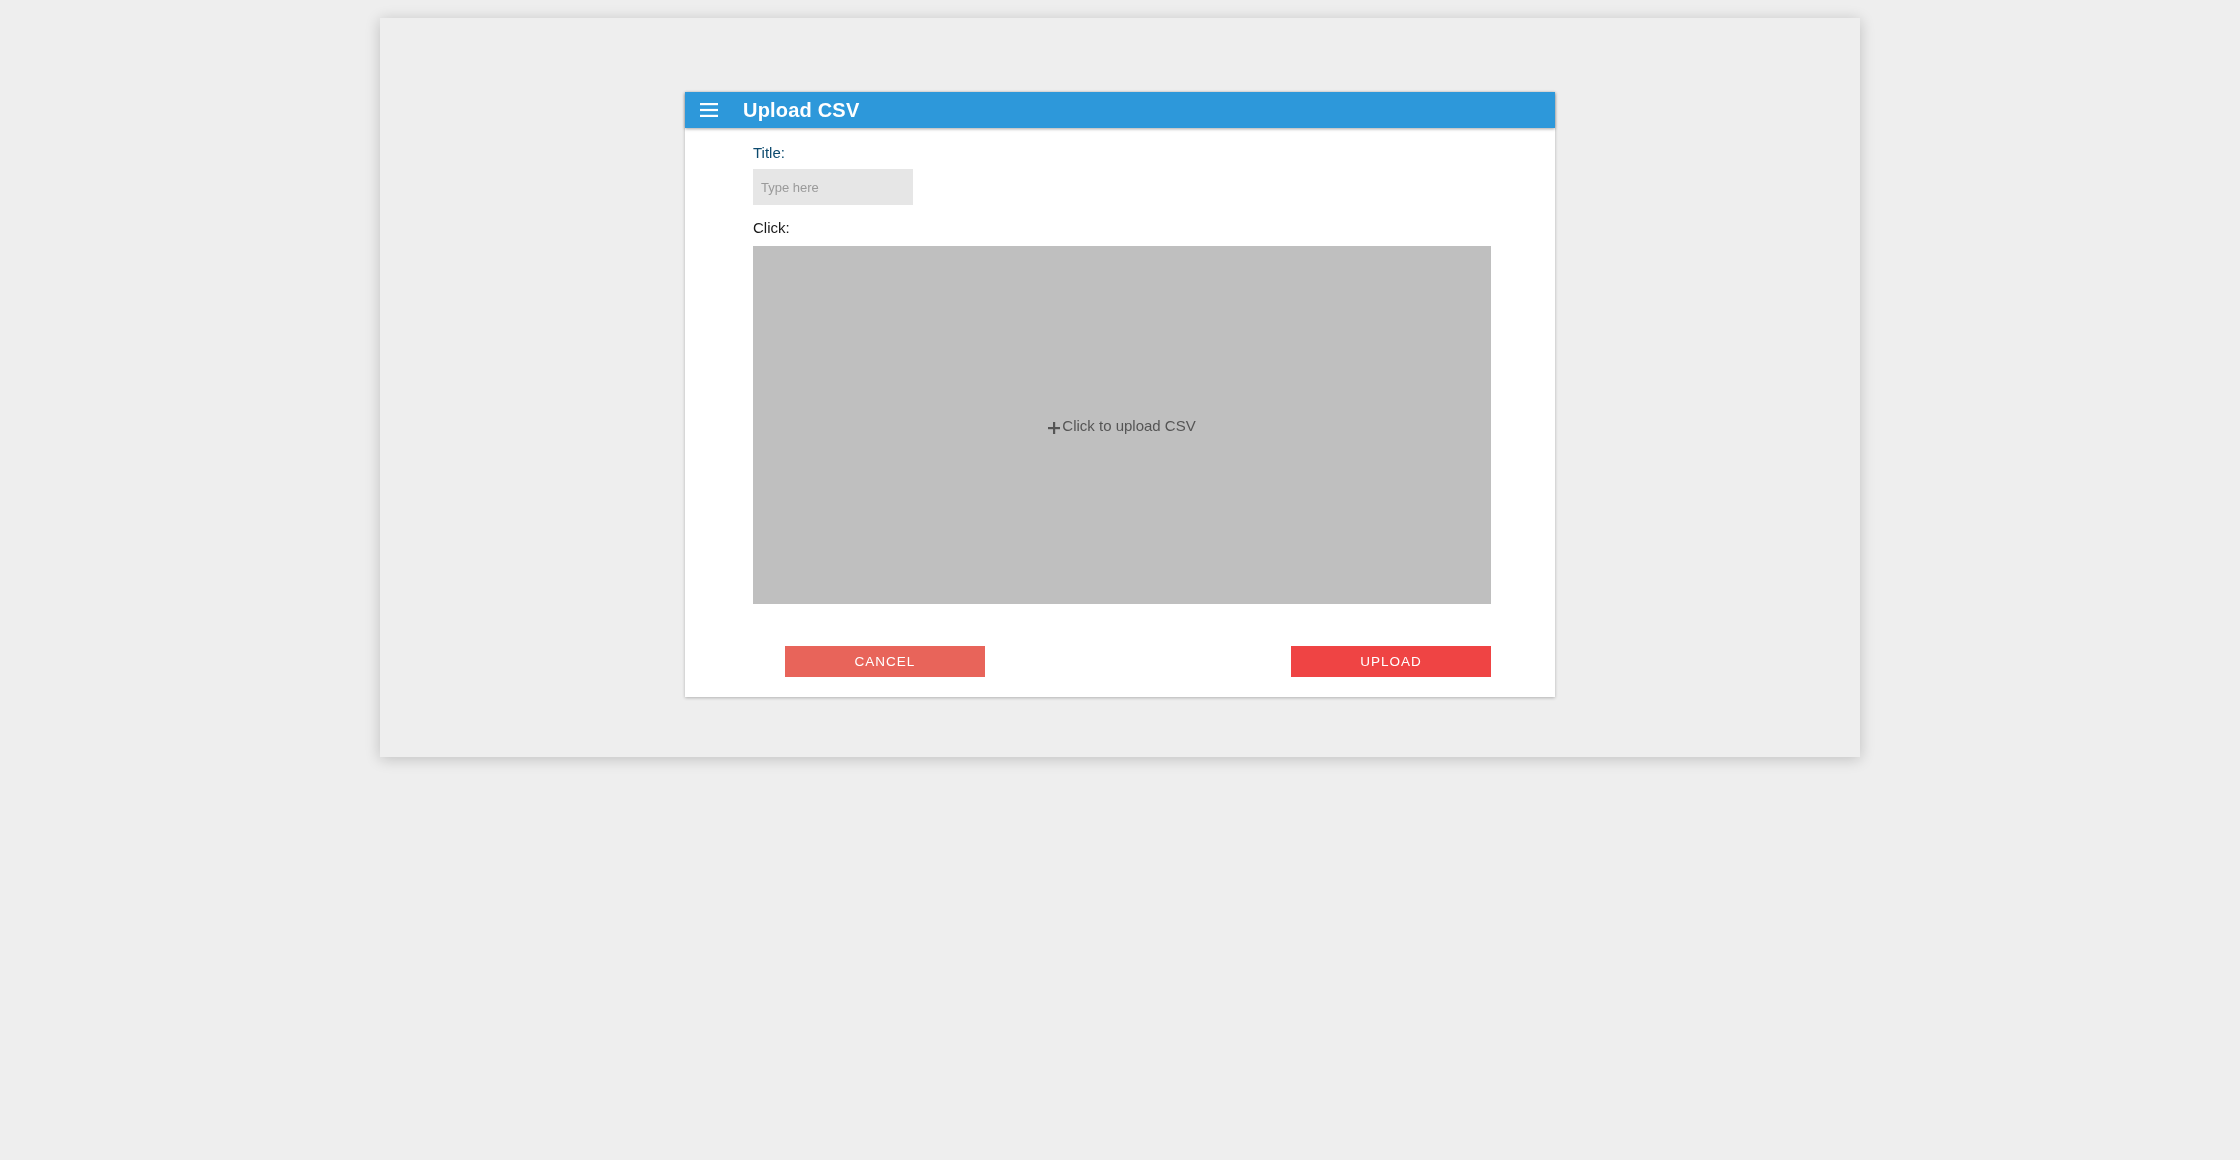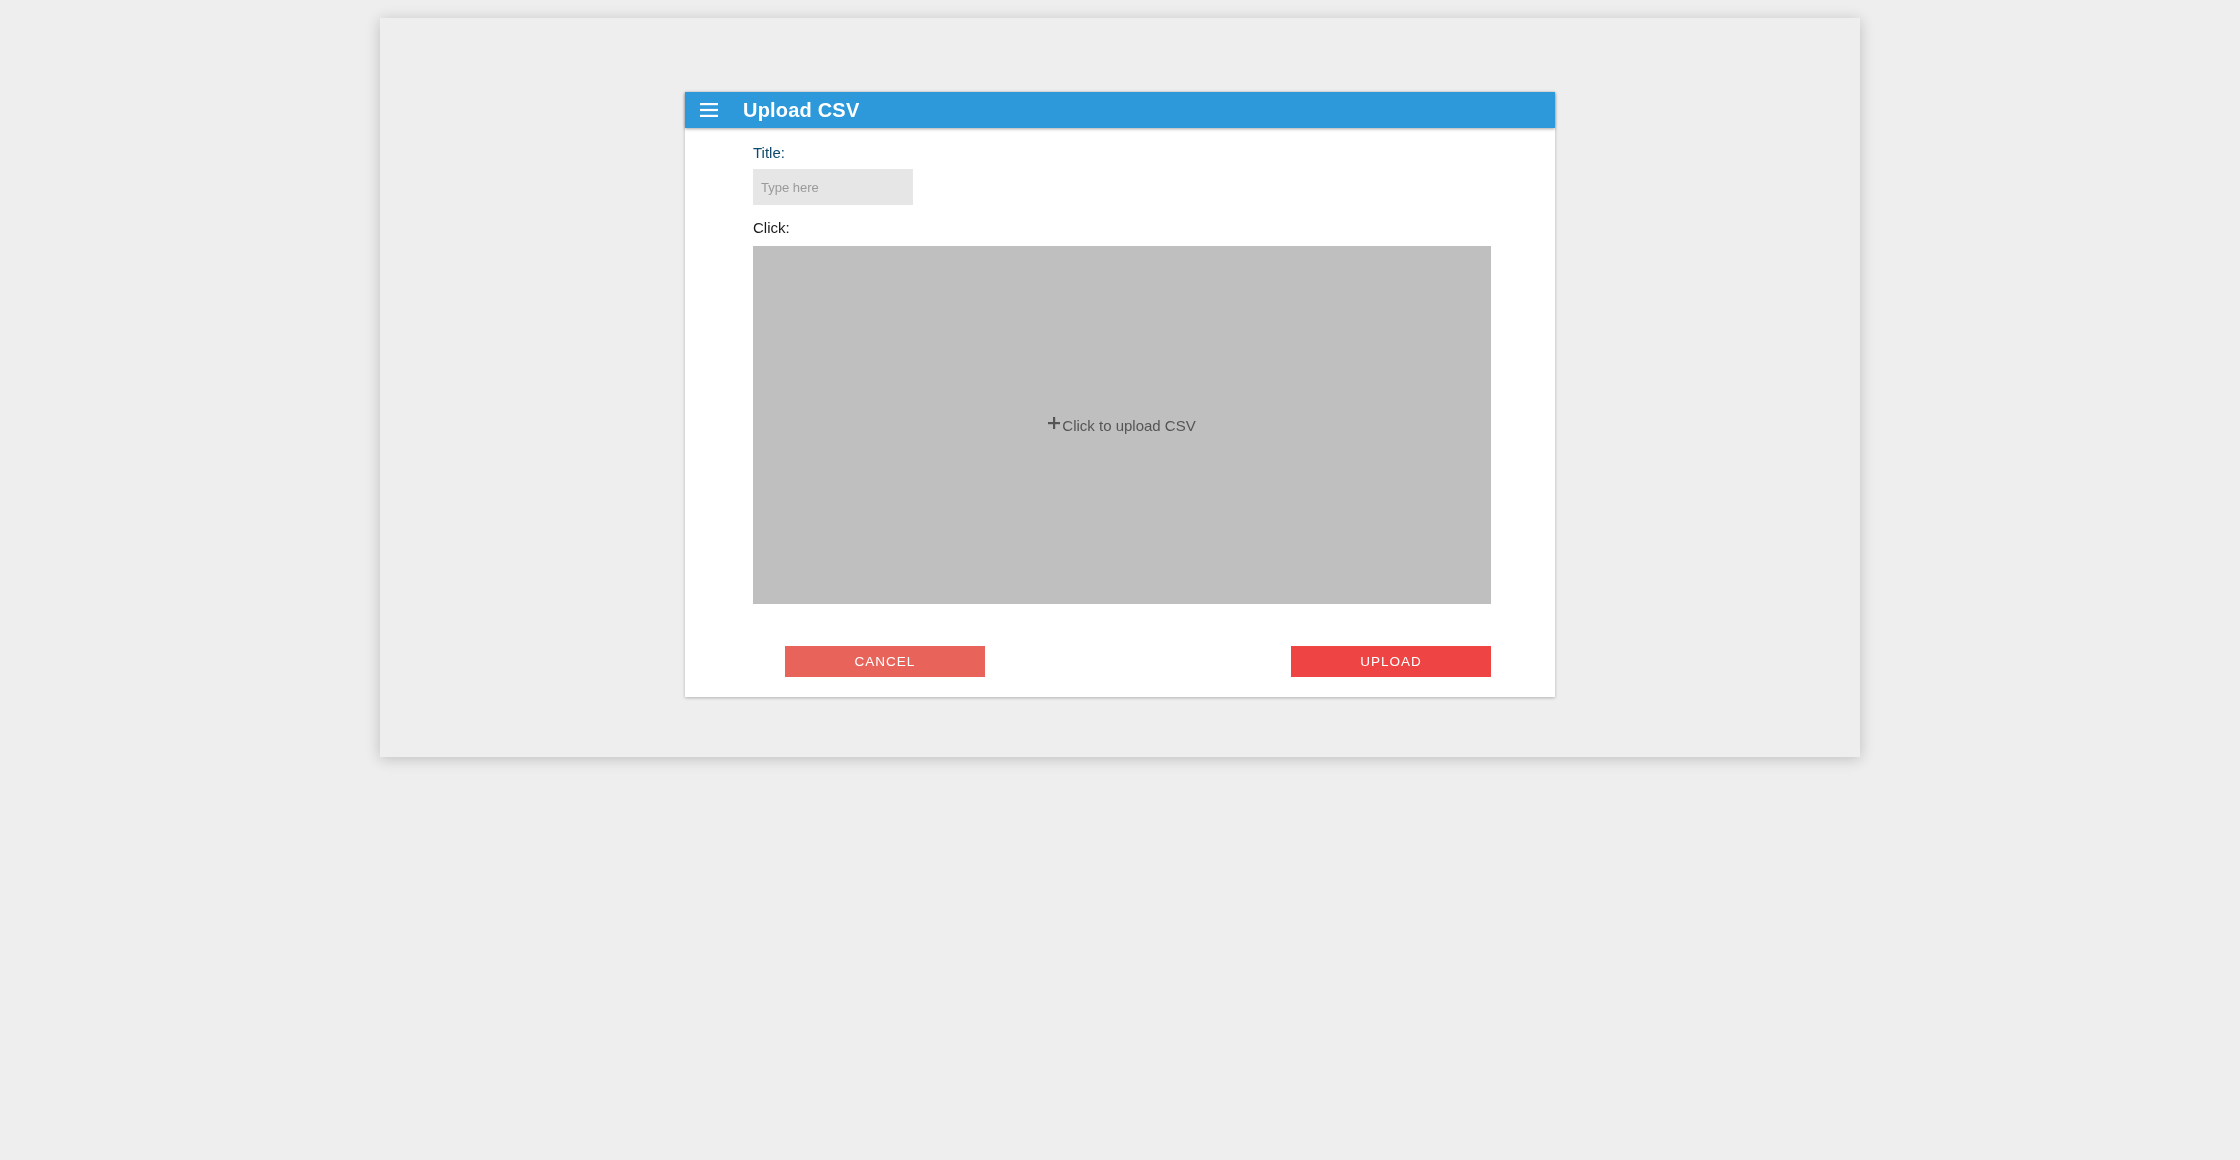--- a/index.html
+++ b/index.html
@@ -80,21 +80,21 @@
     width: 100%;
     height: 358px;
     background: #bfbfbf;
     display: flex;
     align-items: center;
     justify-content: center;
     cursor: pointer;
   }
   .dropzone-inner {
     display: flex;
-    align-items: flex-start;
+    align-items: flex-end;
     justify-content: center;
     color: #555555;
     font-size: 15px;
   }
   .plus-icon {
     display: inline-flex;
     align-items: center;
     justify-content: center;
     margin-right: 2px;
   }

